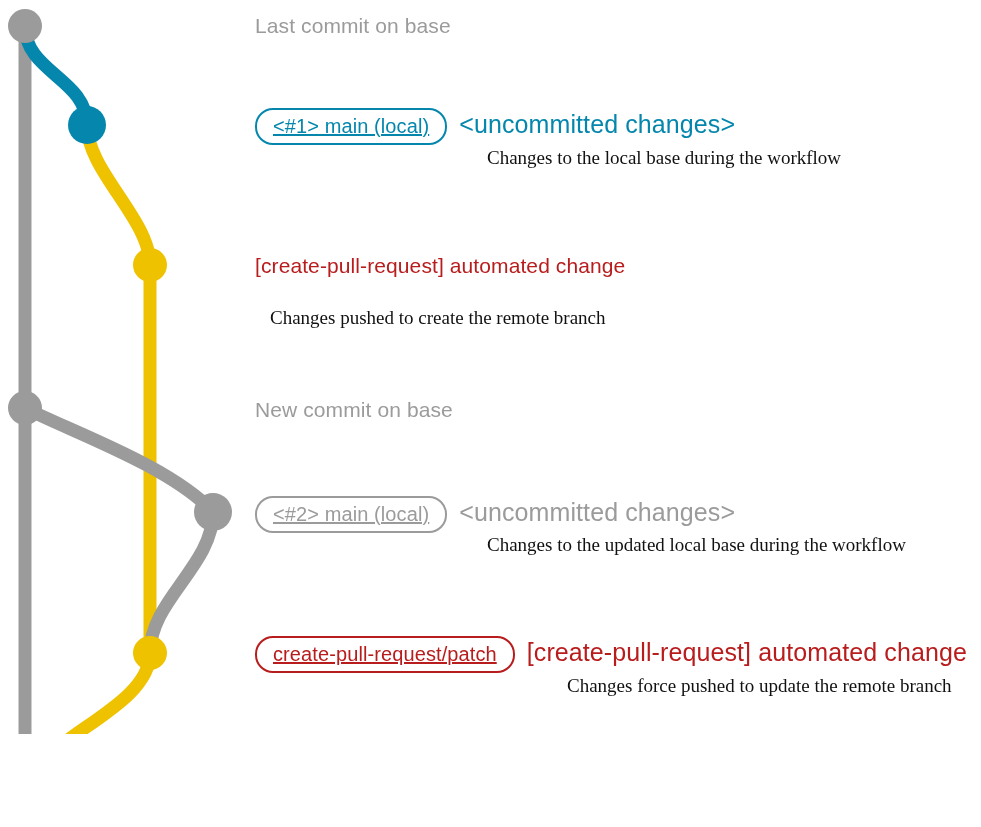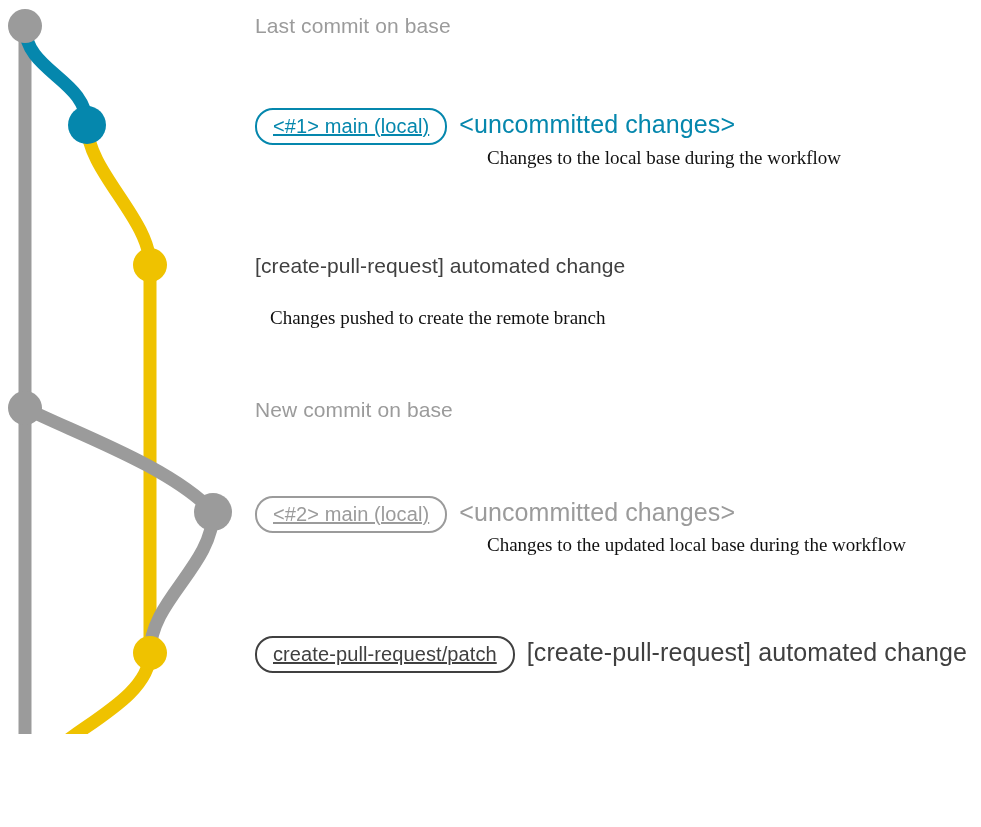--- a/index.html
+++ b/index.html
@@ -66,21 +66,21 @@
   .desc {
     position: absolute;
     font-family: "Liberation Serif", serif;
     font-size: 19px;
     line-height: 1;
     color: #111111;
     white-space: nowrap;
     text-align: right;
   }
   .c-teal  { color: #0587ad; }
-  .c-gold  { color: #404040; }
+  .c-gold  { color: #b91c1c; }
   .c-gray  { color: #9b9b9b; }
 </style>
 </head>
 <body>
 
 <div id="canvas">
 
   <svg id="graph" viewBox="0 0 981 827" xmlns="http://www.w3.org/2000/svg">
 
     <g fill="none" stroke-linecap="round" stroke-linejoin="round" stroke-width="13">
@@ -133,15 +133,16 @@
   <div class="row" style="left:255px; top:496px;">
     <span class="pill pill-gap c-gray">&lt;#2&gt; main (local)</span>
     <span class="subject c-gray">&lt;uncommitted changes&gt;</span>
   </div>
   <div class="desc" style="left:487px; top:535px;">Changes to the updated local base during the workflow</div>
 
   <div class="row" style="left:255px; top:636px;">
     <span class="pill pill-gap c-gold">create-pull-request/patch</span>
     <span class="subject c-gold">[create-pull-request] automated change</span>
   </div>
+  <div class="desc" style="left:567px; top:676px;">Changes force pushed to update the remote branch</div>
 
 
 </div>
 
 </body></html>

